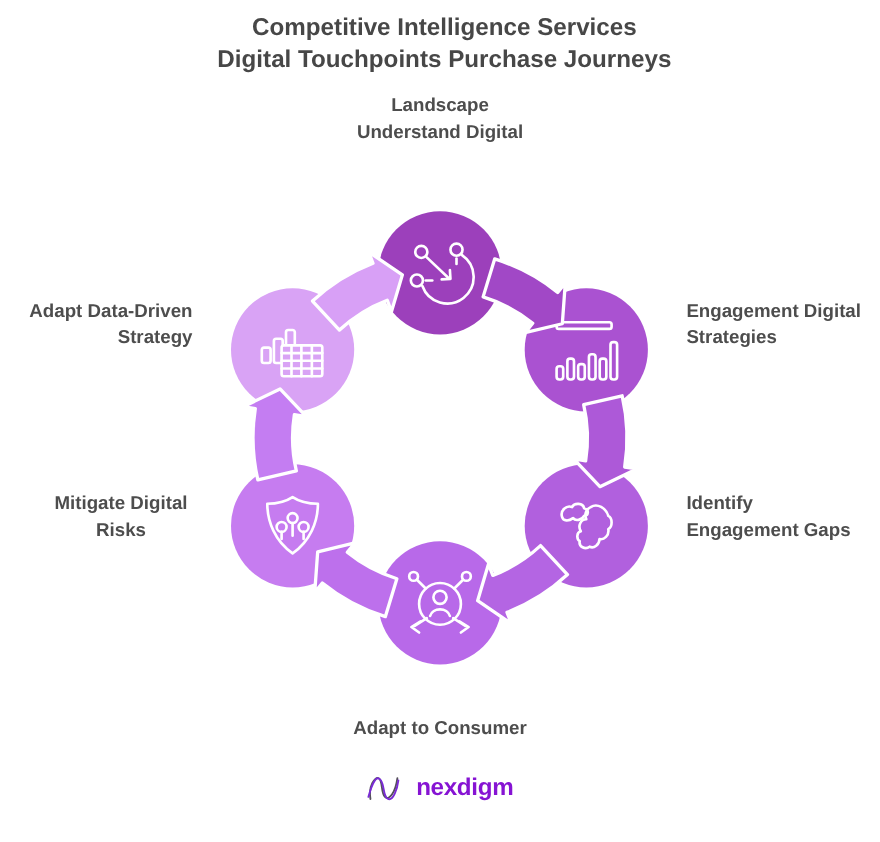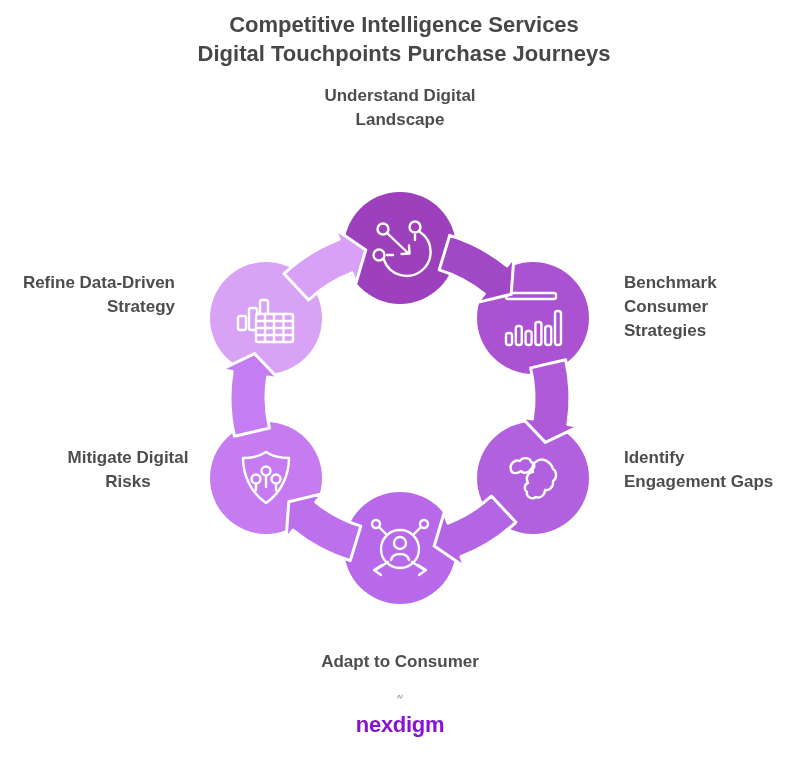--- a/index.html
+++ b/index.html
@@ -15,53 +15,53 @@
     position:absolute;font-size:17px;font-weight:bold;color:#4d4d4d;line-height:1.42;
   }
   .lbl-center{text-align:center;}
   .lbl-left{text-align:left;}
   .lbl-right{text-align:right;}
   #diagram-svg{position:absolute;left:0;top:0;}
   .node-icon{stroke:#ffffff;fill:none;stroke-width:2.4;stroke-linecap:round;stroke-linejoin:round;}
   .ring-arrow{stroke:#ffffff;stroke-width:3;stroke-linejoin:round;}
   .footer{
     position:absolute;left:0;top:694px;width:800px;height:44px;
-    display:flex;align-items:center;justify-content:center;gap:13px;flex-direction:column;
+    display:flex;align-items:center;justify-content:center;gap:13px;
   }
   .brand-text{font-size:22px;font-weight:bold;letter-spacing:-0.3px;}
 </style>
 </head>
 <body>
 
 <div class="title">
   <div>Competitive Intelligence Services</div>
   <div>Digital Touchpoints Purchase Journeys</div>
 </div>
 
 <div class="node-label lbl-center" style="left:250px;top:84px;width:300px;">
+  <div>Landscape</div>
   <div>Understand Digital</div>
-  <div>Landscape</div>
 </div>
 <div class="node-label lbl-left" style="left:624px;top:271px;width:170px;">
-  <div>Benchmark Consumer</div>
+  <div>Engagement Digital</div>
   <div>Strategies</div>
 </div>
 <div class="node-label lbl-left" style="left:624px;top:446px;width:170px;">
   <div>Identify</div>
   <div>Engagement Gaps</div>
 </div>
 <div class="node-label lbl-center" style="left:250px;top:634px;width:300px;margin-top:16px;">
   <div>Adapt to Consumer</div>
 </div>
-<div class="node-label lbl-center" style="left:48px;top:446px;width:160px;">
+<div class="node-label lbl-center" style="left:30px;top:446px;width:160px;">
   <div>Mitigate Digital</div>
   <div>Risks</div>
 </div>
 <div class="node-label lbl-right" style="left:3px;top:271px;width:172px;">
-  <div>Refine Data-Driven</div>
+  <div>Adapt Data-Driven</div>
   <div>Strategy</div>
 </div>
 
 <svg id="diagram-svg" width="800" height="765" viewBox="0 0 800 765">
 
   <g>
     <circle cx="400" cy="248" r="56" fill="#9c40bb"></circle>
     <circle cx="533" cy="318" r="56" fill="#aa52d1"></circle>
     <circle cx="533" cy="478" r="56" fill="#b160de"></circle>
     <circle cx="400" cy="548" r="56" fill="#b869e9"></circle>

